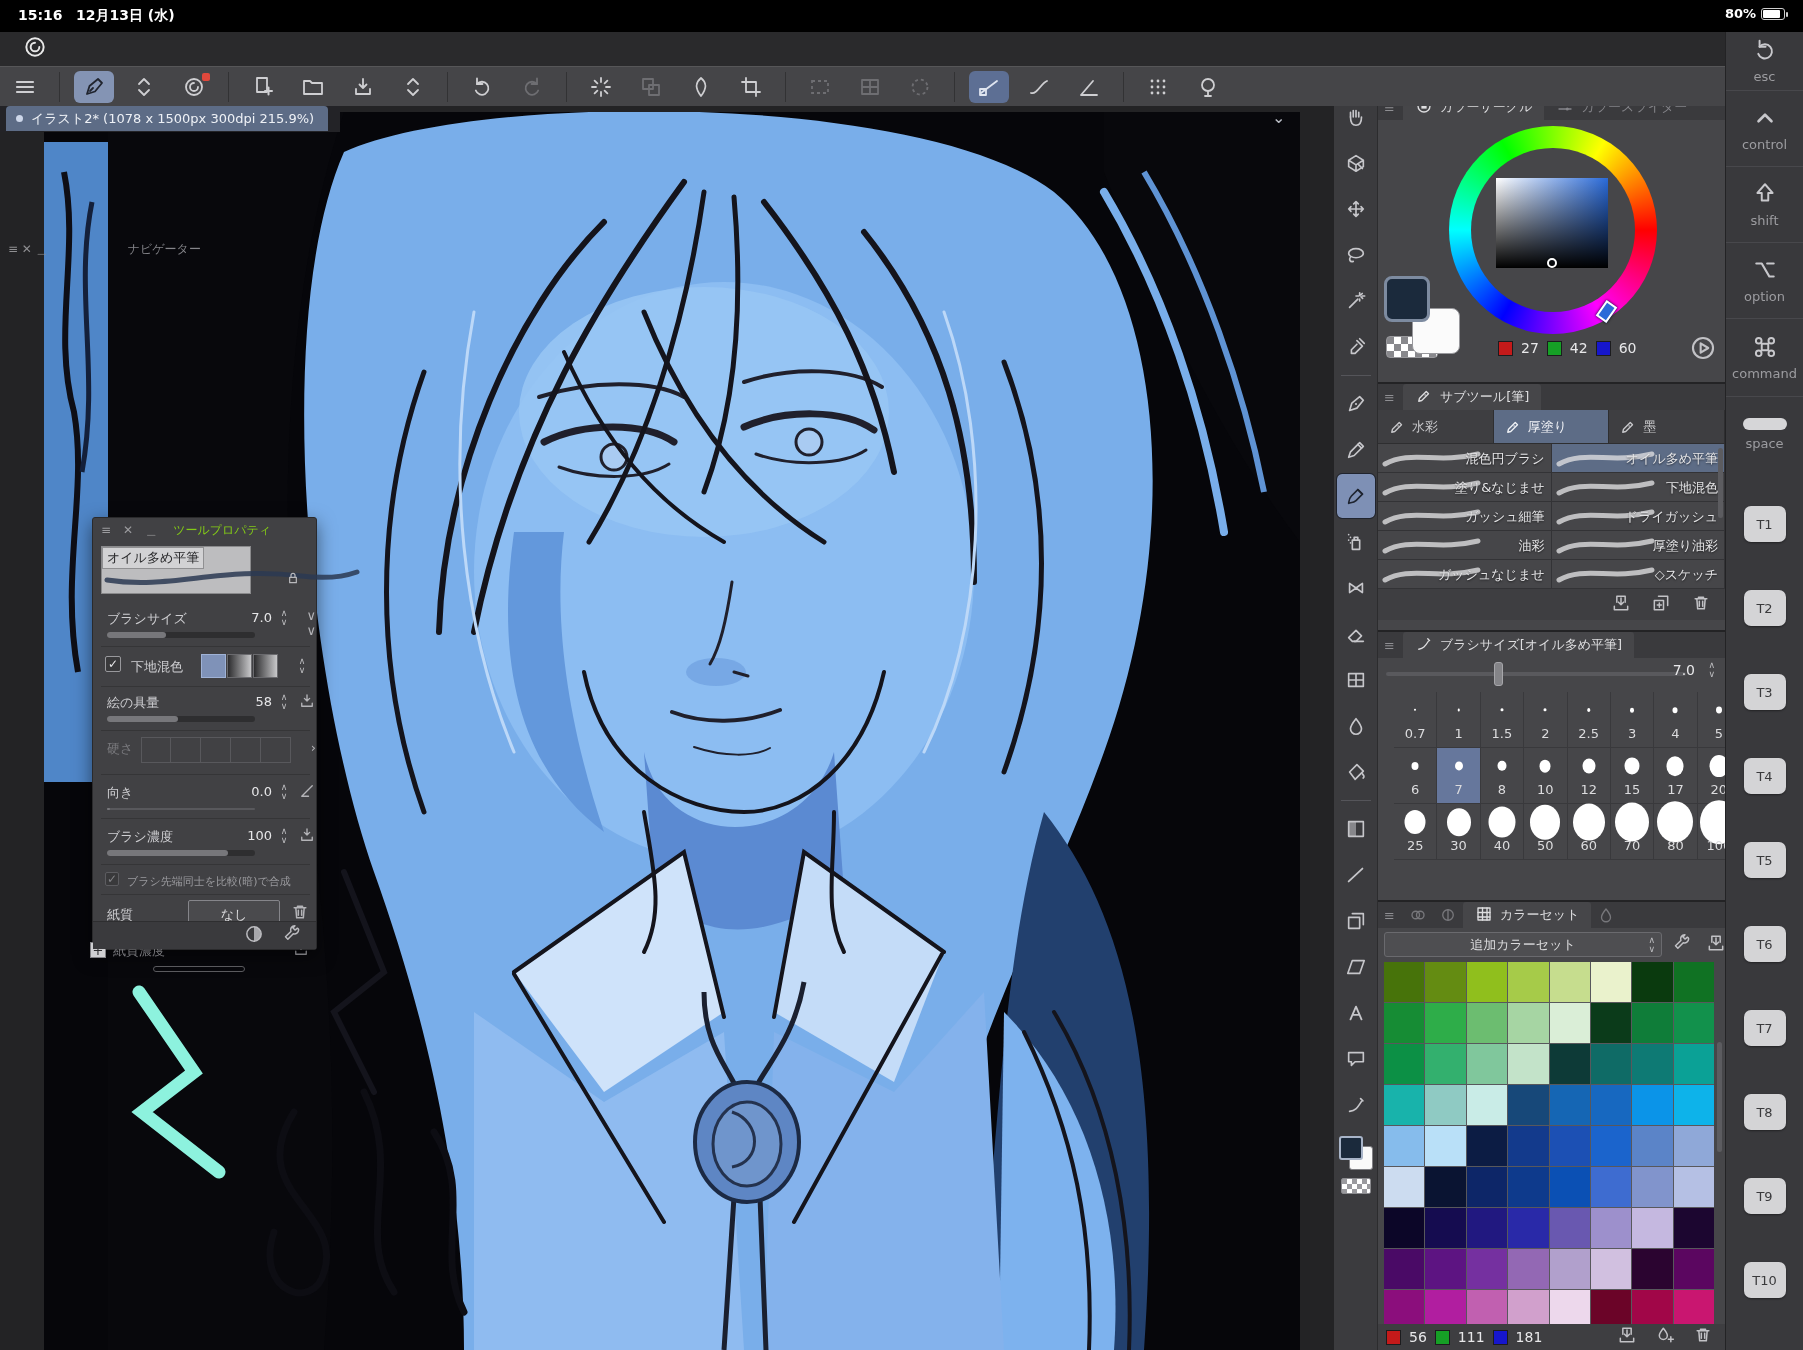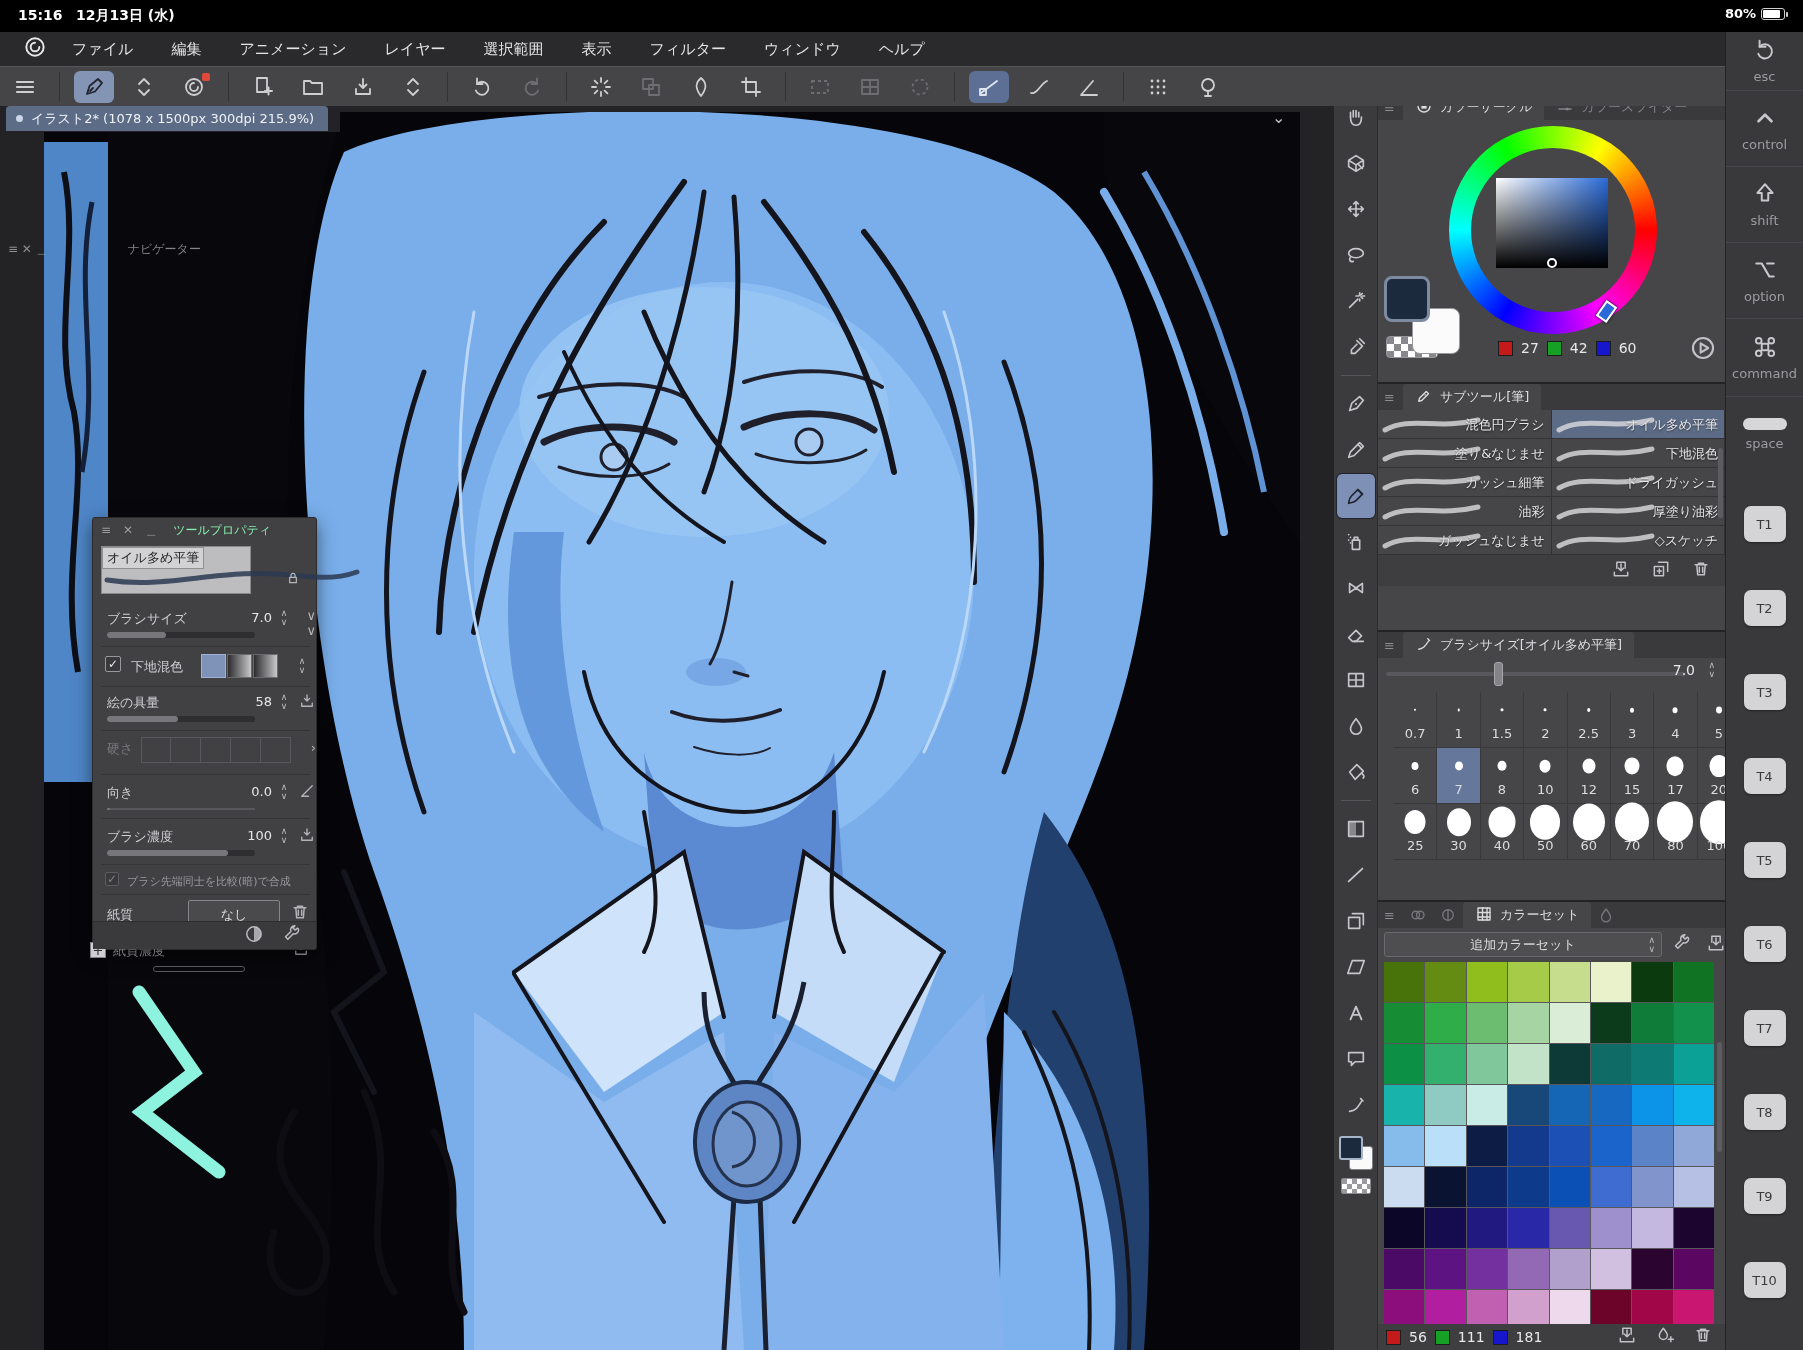--- a/index.html
+++ b/index.html
@@ -40,21 +40,21 @@
   #navhead { position:absolute; left:8px; top:133px; width:300px; height:20px; z-index:40; display:flex; align-items:center; gap:16px; color:#8f8f92; font-size:12px; }
   #navhead .t { margin-left:64px; color:#85858a; }
 
   
   #viewport { position:absolute; left:0; top:106px; width:1334px; height:1244px; background:#232325; overflow:hidden; }
   #artwork { position:absolute; left:44px; top:6px; width:1256px; height:1238px; }
 
   
   #tprop { position:absolute; left:92px; top:517px; width:225px; height:433px; background:#414144; border:1px solid #2a2a2c; border-radius:3px; box-shadow:0 6px 18px rgba(0,0,0,.5); z-index:45; font-size:13px; }
   #tprop .tphead { height:24px; display:flex; align-items:center; gap:12px; padding:0 8px; color:#9c9c9f; font-size:12px; }
-  #tprop .tphead .tt { color:#86efac; margin-left:4px; }
+  #tprop .tphead .tt { color:#84cc16; margin-left:4px; }
   .nameplate { position:absolute; left:8px; top:28px; width:150px; height:48px; background:#bdbdbf; border:1px solid #8a8a8c; }
   .nameplate .nm { display:inline-block; background:#d2d2d4; color:#2a2a2c; font-size:13px; padding:1px 4px; border:1px solid #909092; }
   .strokeprev { position:absolute; left:8px; top:28px; width:260px; height:50px; pointer-events:none; }
   .lockic { position:absolute; left:192px; top:52px; color:#b9b9bc; }
   .prow { position:absolute; left:0; width:225px; color:#cfcfd2; }
   .prow .lb { position:absolute; left:14px; top:0; }
   .prow .lb.dim { color:#79797d; }
   .prow .val { position:absolute; right:46px; top:0; color:#e6e6e8; }
   .stepper { position:absolute; right:26px; top:-1px; width:16px; height:20px; color:#bdbdc0; font-size:9px; line-height:9px; text-align:center; }
   .rowic { position:absolute; right:2px; top:-2px; color:#b4b4b8; }
@@ -265,21 +265,20 @@
           <b></b>
         </span>
     </span>
   </div>
 
   <div id="menubar">
     <span class="logo" id="csplogo"><svg width="26" height="26" viewBox="0 0 24 24">
           <circle cx="12" cy="12" r="8" stroke="currentColor" stroke-width="1.8" fill="none"></circle>
           <path d="M12 8a4 4 0 1 0 4 4" stroke="currentColor" stroke-width="1.8" fill="none" stroke-linecap="round" stroke-linejoin="round"></path>
         </svg></span>
-    <span id="menu-items"><span class="mitem">ファイル</span><span class="mitem">編集</span><span class="mitem">アニメーション</span><span class="mitem">レイヤー</span><span class="mitem">選択範囲</span><span class="mitem">表示</span><span class="mitem">フィルター</span><span class="mitem">ウィンドウ</span><span class="mitem">ヘルプ</span></span>
   </div>
 
   <div id="toolbar">
       <span class="tbtn ">
         <svg width="24" height="24" viewBox="0 0 24 24">
           <path d="M4 7h16M4 12h16M4 17h16" stroke="currentColor" stroke-width="2.2" fill="none" stroke-linecap="round" stroke-linejoin="round"></path>
         </svg>
       </span>
       <span class="tsep"></span>
       <span class="tbtn act">
@@ -738,20 +737,43 @@
     <div class="phead">
       <span class="burger">≡</span>
       <span class="ptab">
         <span id="ic-nib"><svg width="18" height="18" viewBox="0 0 24 24">
               <path d="M5 19l4-1 9-9-3-3-9 9-1 4z" stroke="currentColor" stroke-width="1.8" fill="none" stroke-linecap="round" stroke-linejoin="round"></path>
               <circle cx="13.5" cy="10.5" r="1" fill="currentColor" stroke="none"></circle>
             </svg></span>
         <span>サブツール[筆]</span>
       </span>
     </div>
+    <div class="sttabs" id="sttabs">
+        <span class="sttab ">
+          <svg width="18" height="18" viewBox="0 0 24 24">
+            <path d="M5 19l4-1 9-9-3-3-9 9-1 4z" stroke="currentColor" stroke-width="1.8" fill="none" stroke-linecap="round" stroke-linejoin="round"></path>
+            <circle cx="13.5" cy="10.5" r="1" fill="currentColor" stroke="none"></circle>
+          </svg>
+          <span>水彩</span>
+        </span>
+        <span class="sttab sel">
+          <svg width="18" height="18" viewBox="0 0 24 24">
+            <path d="M5 19l4-1 9-9-3-3-9 9-1 4z" stroke="currentColor" stroke-width="1.8" fill="none" stroke-linecap="round" stroke-linejoin="round"></path>
+            <circle cx="13.5" cy="10.5" r="1" fill="currentColor" stroke="none"></circle>
+          </svg>
+          <span>厚塗り</span>
+        </span>
+        <span class="sttab ">
+          <svg width="18" height="18" viewBox="0 0 24 24">
+            <path d="M5 19l4-1 9-9-3-3-9 9-1 4z" stroke="currentColor" stroke-width="1.8" fill="none" stroke-linecap="round" stroke-linejoin="round"></path>
+            <circle cx="13.5" cy="10.5" r="1" fill="currentColor" stroke="none"></circle>
+          </svg>
+          <span>墨</span>
+        </span>
+      </div>
     <div id="stgrid">
         <span class="stcell ">
    <svg width="100" height="24" viewBox="0 0 100 24">
             <path d="M3 18 C 28 4, 55 18, 96 8" stroke="#dcdcde" stroke-width="5" fill="none" stroke-linecap="round" opacity=".8"></path>
           </svg>
    <span class="nm">混色円ブラシ</span>
         </span>
         <span class="stcell sel">
    <svg width="100" height="24" viewBox="0 0 100 24">
             <path d="M3 18 C 28 4, 55 18, 96 8" stroke="#dcdcde" stroke-width="5" fill="none" stroke-linecap="round" opacity=".8"></path>

